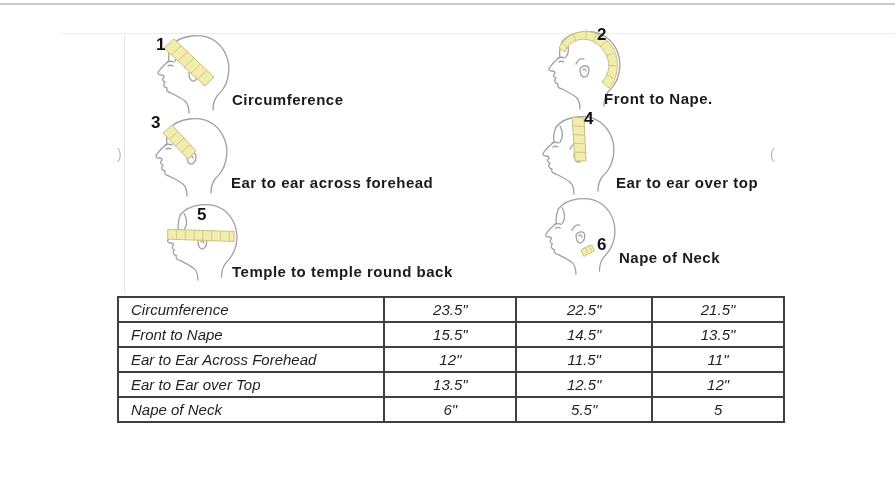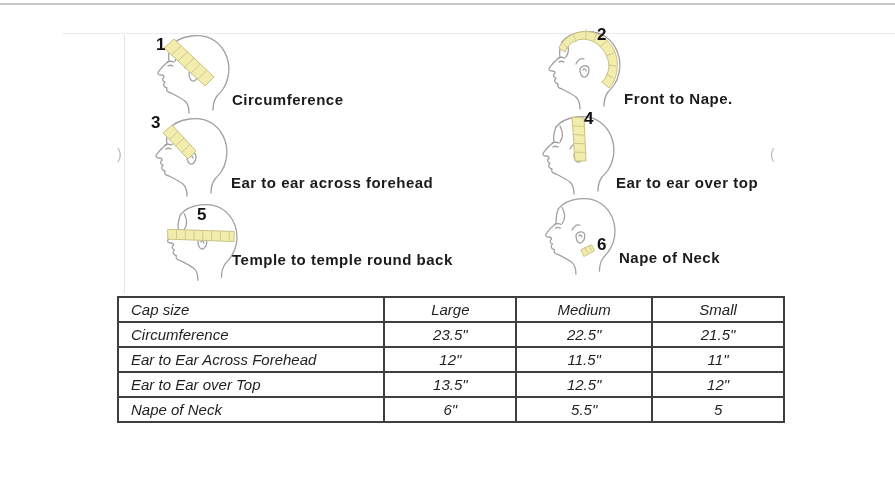--- a/index.html
+++ b/index.html
@@ -64,21 +64,21 @@
   <span class="lbl" style="left:232px;top:92px">Circumference</span>
 
   <svg class="head-svg" style="left:529px;top:26px" width="100" height="90" viewBox="0 0 100 90">
     <use href="#headProfile" xlink:href="#headProfile"></use>
     <g>
       <path class="tape" d="M30,22 C36,8 56,0 72,10 C84,17 90,30 88,44 C87,52 84,58 80,62 L73,56 C77,52 79,47 80,41 C80,31 74,21 65,16 C54,10 40,14 36,26 Z"></path>
       <path class="tick" d="M33,16 L39,23 M44,7 L47,16 M57,3 L57,13 M68,7 L64,16 M78,15 L71,21 M85,27 L77,30 M87,40 L79,39 M84,52 L77,48"></path>
     </g>
   </svg>
   <span class="num" style="left:597px;top:26px">2</span>
-  <span class="lbl" style="left:624px;top:91px">Front to Nape.</span>
+  <span class="lbl" style="left:604px;top:91px">Front to Nape.</span>
 
   <svg class="head-svg" style="left:136px;top:113px" width="100" height="90" viewBox="0 0 100 90">
     <use href="#headProfile" xlink:href="#headProfile"></use>
     <g>
       <polygon class="tape" points="27,20 36,12 60,38 52,46"></polygon>
       <path class="tick" d="M42,18.5 L33.3,26.5 M48,25 L39.5,33 M54,31.5 L45.8,39.5"></path>
     </g>
   </svg>
   <span class="num" style="left:151px;top:114px">3</span>
   <span class="lbl" style="left:231px;top:175px">Ear to ear across forehead</span>
@@ -94,51 +94,51 @@
   <span class="lbl" style="left:616px;top:175px">Ear to ear over top</span>
 
   <svg class="head-svg" style="left:142px;top:199px" width="110" height="88" viewBox="0 0 100 90">
     <use href="#headProfile" xlink:href="#headProfile"></use>
     <g>
       <polygon class="tape" points="20,31 88,33.2 88,43.5 20,41"></polygon>
       <path class="tick" d="M29,31.5 L29,41.5 M38,31.8 L38,41.8 M47,32.1 L47,42.1 M56,32.4 L56,42.4 M65,32.7 L65,42.7 M74,33 L74,43 M83,33.2 L83,43.2"></path>
     </g>
   </svg>
   <span class="num" style="left:197px;top:206px">5</span>
-  <span class="lbl" style="left:232px;top:252px">Temple to temple round back</span>
+  <span class="lbl" style="left:232px;top:264px">Temple to temple round back</span>
 
   <svg class="head-svg" style="left:523px;top:193px" width="104" height="88" viewBox="0 0 100 90">
     <use href="#headProfile" xlink:href="#headProfile"></use>
     <g>
       <polygon class="tape" points="56,58 67,53 70,59 59,65"></polygon>
       <path class="tick" d="M60,55.5 L63,61 M64,53.5 L67,59"></path>
     </g>
   </svg>
   <span class="num" style="left:597px;top:236px">6</span>
   <span class="lbl" style="left:619px;top:250px">Nape of Neck</span>
 
   <table class="sizetable">
     <colgroup>
         <col style="width:40%">
         <col style="width:19.8%">
         <col style="width:20.4%">
         <col style="width:19.8%">
       </colgroup>
     <tbody>
-        <tr>
-      <th>Cap size</th>
-      <th>Large</th>
-      <th>Medium</th>
-      <th>Small</th>
-    </tr>
     <tr>
       <td>Circumference</td>
       <td>23.5"</td>
       <td>22.5"</td>
       <td>21.5"</td>
+    </tr>
+    <tr>
+      <td>Front to Nape</td>
+      <td>15.5"</td>
+      <td>14.5"</td>
+      <td>13.5"</td>
     </tr>
     <tr>
       <td>Ear to Ear Across Forehead</td>
       <td>12"</td>
       <td>11.5"</td>
       <td>11"</td>
     </tr>
     <tr>
       <td>Ear to Ear over Top</td>
       <td>13.5"</td>

